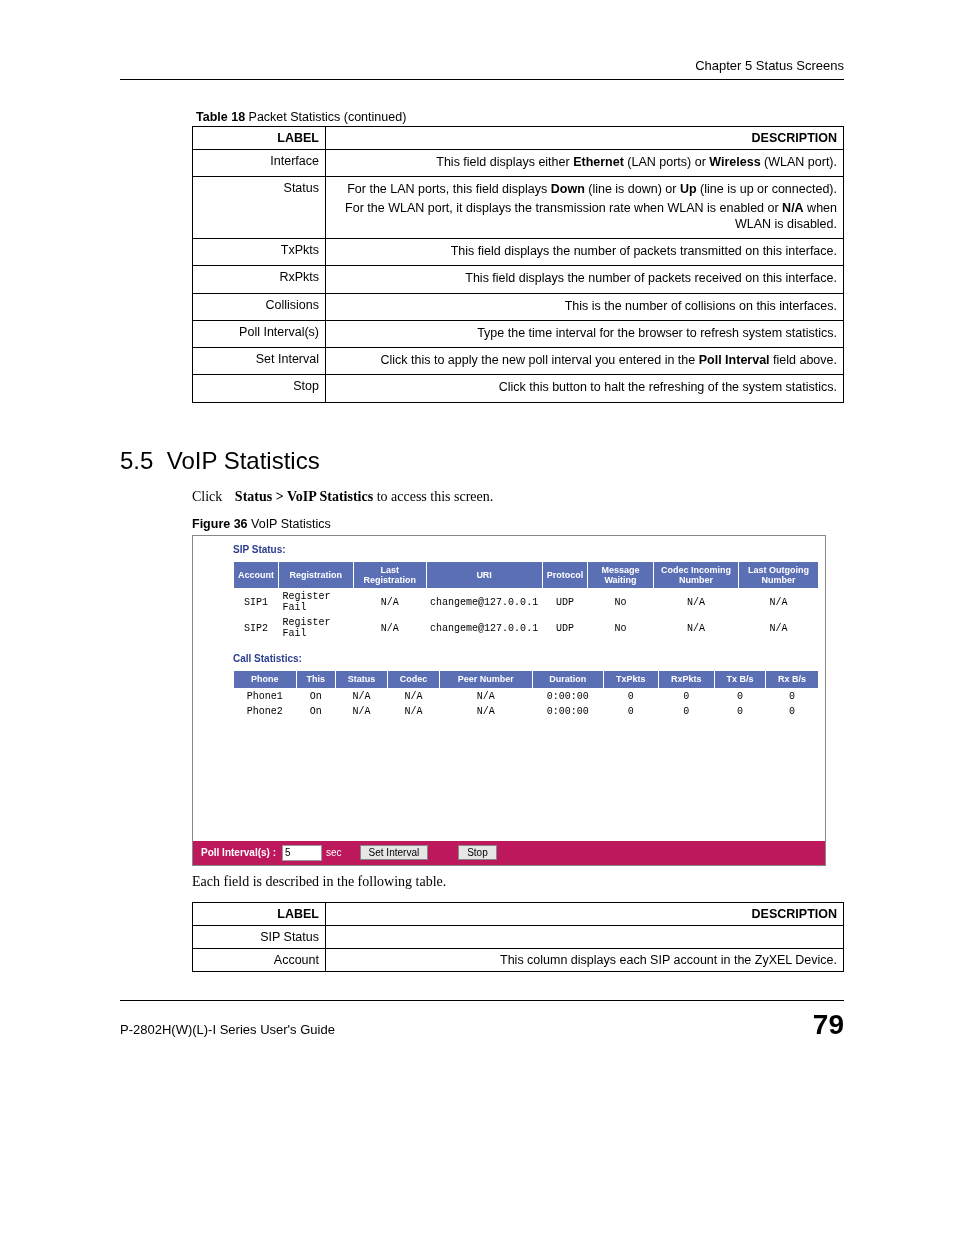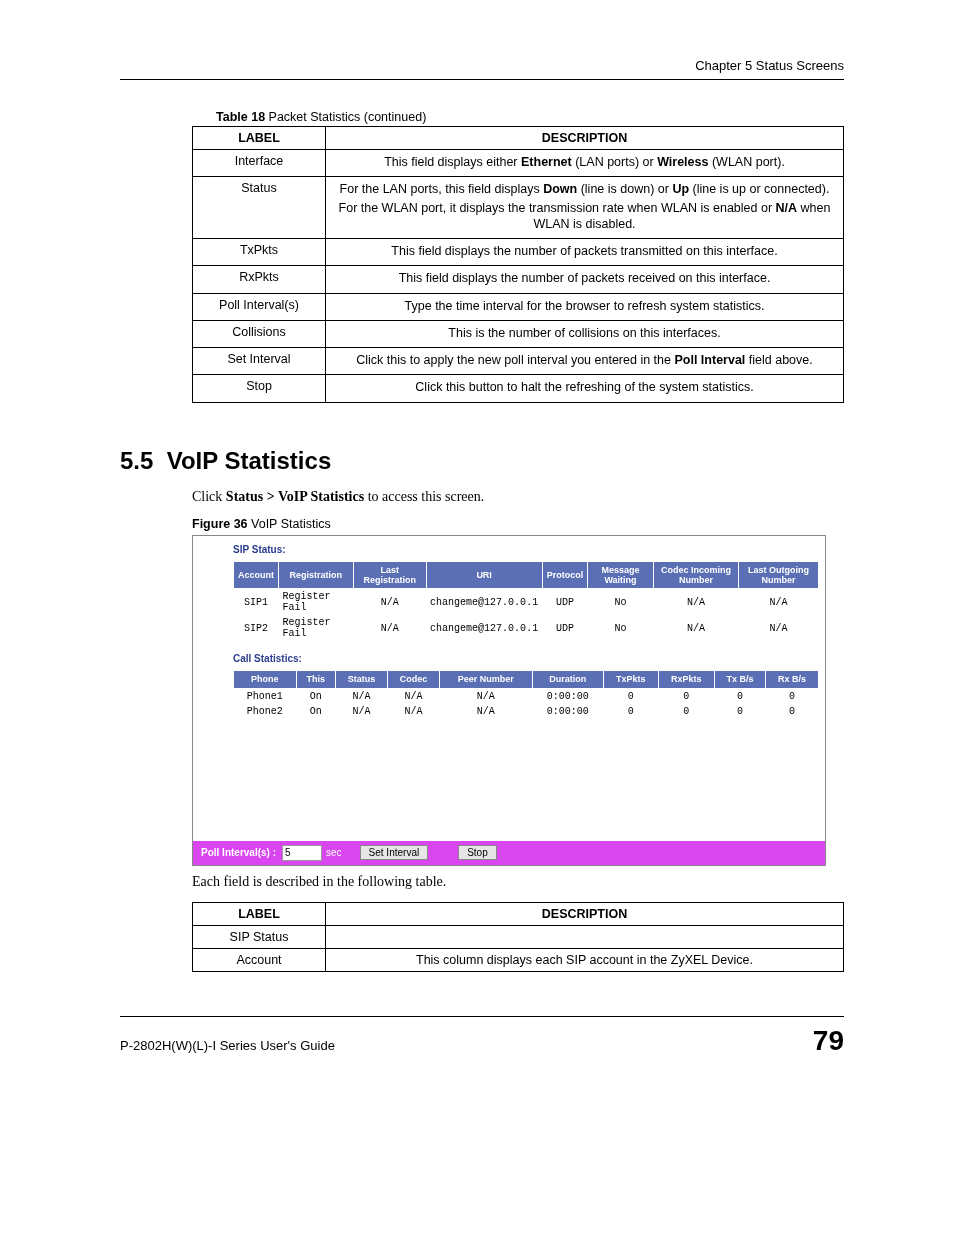--- a/index.html
+++ b/index.html
@@ -21,55 +21,55 @@
       font-size: 13px;
       margin-bottom: 6px;
     }
     .hr-top {
       border: none;
       border-top: 1px solid #000;
       margin: 0 0 30px 0;
     }
     .table-caption {
       font-size: 12.5px;
-      margin: 4px 0 2px 96px;
+      margin: 4px 0 2px 76px;
     }
     .table-caption b { font-weight: bold; }
     .desc-table {
       border-collapse: collapse;
       width: calc(100% - 72px);
       margin-left: 72px;
       font-size: 12.5px;
     }
     .desc-table th, .desc-table td {
       border: 1px solid #000;
       padding: 4px 6px;
-      text-align: center;
+      text-align: right;
       vertical-align: top;
     }
     .desc-table th {
       font-weight: bold;
       background: #fff;
     }
     .desc-table .col-label { width: 120px; }
     .desc-cell p { margin: 0 0 2px 0; line-height: 1.3; }
     .desc-cell b { font-weight: bold; }
 
     .section-heading {
       font-family: Arial, Helvetica, sans-serif;
       font-size: 24px;
-      font-weight: bold;
+      font-weight: normal;
       margin: 44px 0 14px 0;
     }
     .body-text {
       font-family: Georgia, "Times New Roman", serif;
       font-size: 14px;
       margin: 0 0 12px 72px;
     }
-    .body-text b { font-weight: bold; }
+    .body-text b { font-weight: bold; margin-left: 9px; }
 
     .figure-caption {
       font-size: 12.5px;
       margin: 8px 0 4px 72px;
     }
     .figure-caption b { font-weight: bold; }
 
     
     .voip-figure {
       margin-left: 72px;
@@ -107,21 +107,21 @@
     .sip-table td, .call-table td {
       padding: 2px 4px;
       text-align: center;
       font-family: "Courier New", monospace;
       font-size: 10px;
     }
 
     .voip-spacer { height: 110px; }
 
     .poll-bar {
-      background: #d946ef;
+      background: #be185d;
       color: #fff;
       padding: 4px 8px;
       display: flex;
       align-items: center;
       gap: 6px;
       font-size: 10px;
       font-weight: bold;
     }
     .poll-bar input[type="text"] {
       width: 34px;
@@ -135,21 +135,21 @@
       background: #e6e6e6;
       border: 1px solid #888;
       font-size: 10px;
       padding: 1px 8px;
       color: #000;
       font-family: Arial, sans-serif;
     }
 
     .footer {
       position: absolute;
-      bottom: 36px;
+      bottom: 52px;
       left: 120px;
       right: 110px;
     }
     .hr-bottom {
       border: none;
       border-top: 1px solid #000;
       margin: 0 0 8px 0;
     }
     .footer-row {
       display: flex;
@@ -197,29 +197,29 @@
             <p><span>This field displays the number of packets transmitted on this interface.</span></p>
           </td>
         </tr>
         <tr>
           <td class="col-label">RxPkts</td>
           <td class="desc-cell">
             <p><span>This field displays the number of packets received on this interface.</span></p>
           </td>
         </tr>
         <tr>
+          <td class="col-label">Collisions</td>
+          <td class="desc-cell">
+            <p><span>This is the number of collisions on this interfaces.</span></p>
+          </td>
+        </tr>
+        <tr>
           <td class="col-label">Poll Interval(s)</td>
           <td class="desc-cell">
             <p><span>Type the time interval for the browser to refresh system statistics.</span></p>
-          </td>
-        </tr>
-        <tr>
-          <td class="col-label">Collisions</td>
-          <td class="desc-cell">
-            <p><span>This is the number of collisions on this interfaces.</span></p>
           </td>
         </tr>
         <tr>
           <td class="col-label">Set Interval</td>
           <td class="desc-cell">
             <p><span>Click this to apply the new poll interval you entered in the </span><b>Poll Interval</b><span> field above.</span></p>
           </td>
         </tr>
         <tr>
           <td class="col-label">Stop</td>

